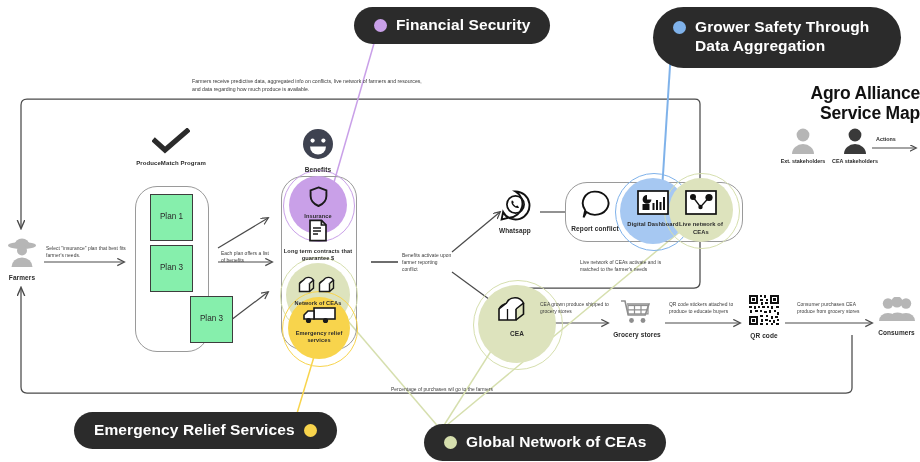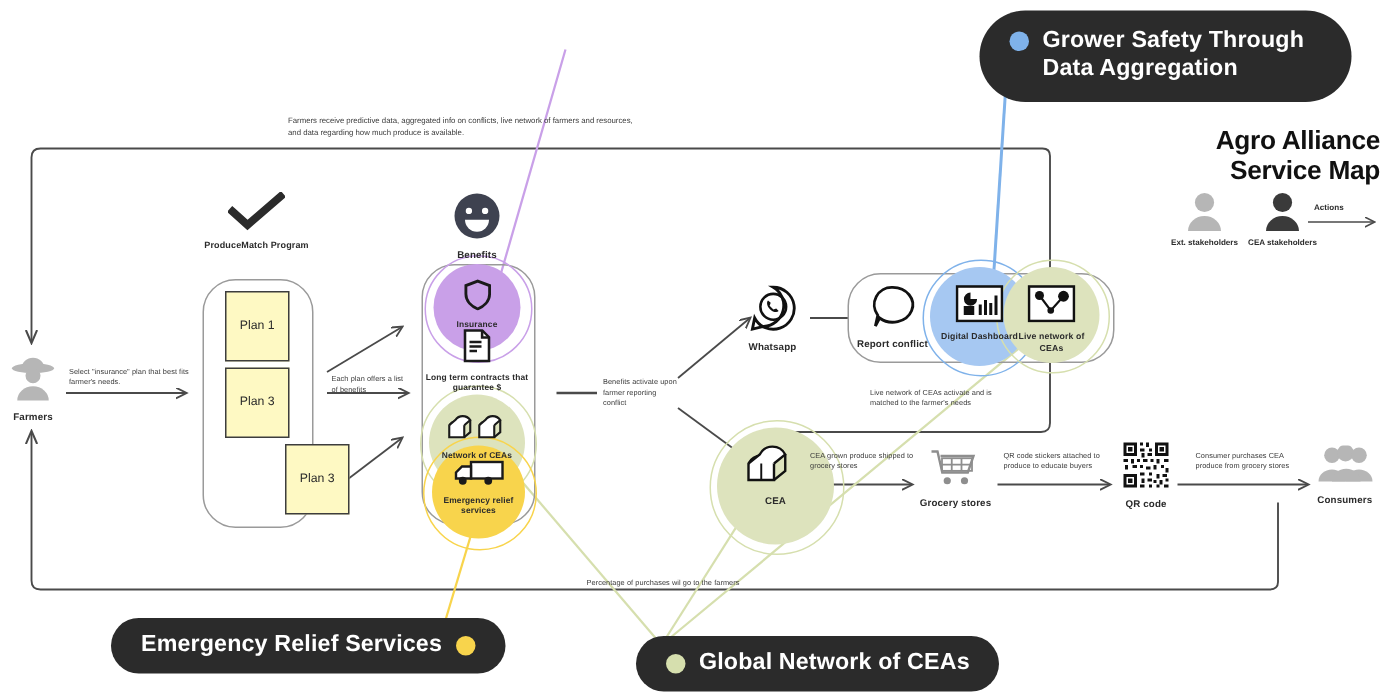--- a/index.html
+++ b/index.html
@@ -26,21 +26,21 @@
     position:absolute;background:#2b2b2b;border-radius:999px;
     display:flex;align-items:center;gap:9px;
     padding:9px 20px;color:#ffffff;
     font-size:15.5px;font-weight:700;letter-spacing:.1px;
   }
   .pill .dot{width:13px;height:13px;border-radius:50%;flex:0 0 auto;}
   .pill .txt{line-height:1.22;}
   
   .blob{position:absolute;border-radius:50%;}
   .planbox{
-    width:41px;height:45px;border:1.8px solid #3d3d3d;background:#fef9c3;
+    width:41px;height:45px;border:1.8px solid #3d3d3d;background:#86efac;
     display:flex;align-items:center;justify-content:center;
     font-size:8.2px;color:#2b2b2b;line-height:1.25;text-align:center;
     font-weight:400;font-family:"Liberation Sans",sans-serif;
   }
   .rrect{position:absolute;border:1.3px solid #9a9a9a;border-radius:22px;background:transparent;}
   .legend{position:absolute;}
   .legend-title{
     font-size:17.5px;font-weight:700;color:#111;line-height:1.12;letter-spacing:-.2px;text-align:right;
   }
   .legend-lab{font-size:5.4px;color:#2b2b2b;font-weight:700;text-align:center;}
@@ -339,20 +339,24 @@
   </div>
   <div style="position:absolute;left:824px;top:128px;width:62px;text-align:center;">
     <svg width="26" height="26" viewBox="0 0 26 26">
       <circle cx="13" cy="7" r="6.4" fill="#3a3a3a"></circle>
       <path d="M2 26 a11 10 0 0 1 22 0 z" fill="#3a3a3a"></path>
     </svg>
     <div class="legend-lab">CEA stakeholders</div>
   </div>
   <div class="legend-act" style="position:absolute;left:876px;top:136px;">Actions</div>
 
+  <div class="pill" style="left:354px;top:7px;">
+    <span class="dot" style="background:#c9a0e8"></span>
+    <span class="txt">Financial Security</span>
+  </div>
 
   <div class="pill" style="left:653px;top:7px;width:208px;align-items:flex-start;padding-top:11px;padding-bottom:12px;">
     <span class="dot" style="background:#7fb2ea;margin-top:3px;"></span>
     <span class="txt">Grower Safety Through Data Aggregation</span>
   </div>
 
   <div class="pill" style="left:74px;top:412px;flex-direction:row;">
     <span class="txt">Emergency Relief Services</span>
     <span class="dot" style="background:#f8d44c"></span>
   </div>

